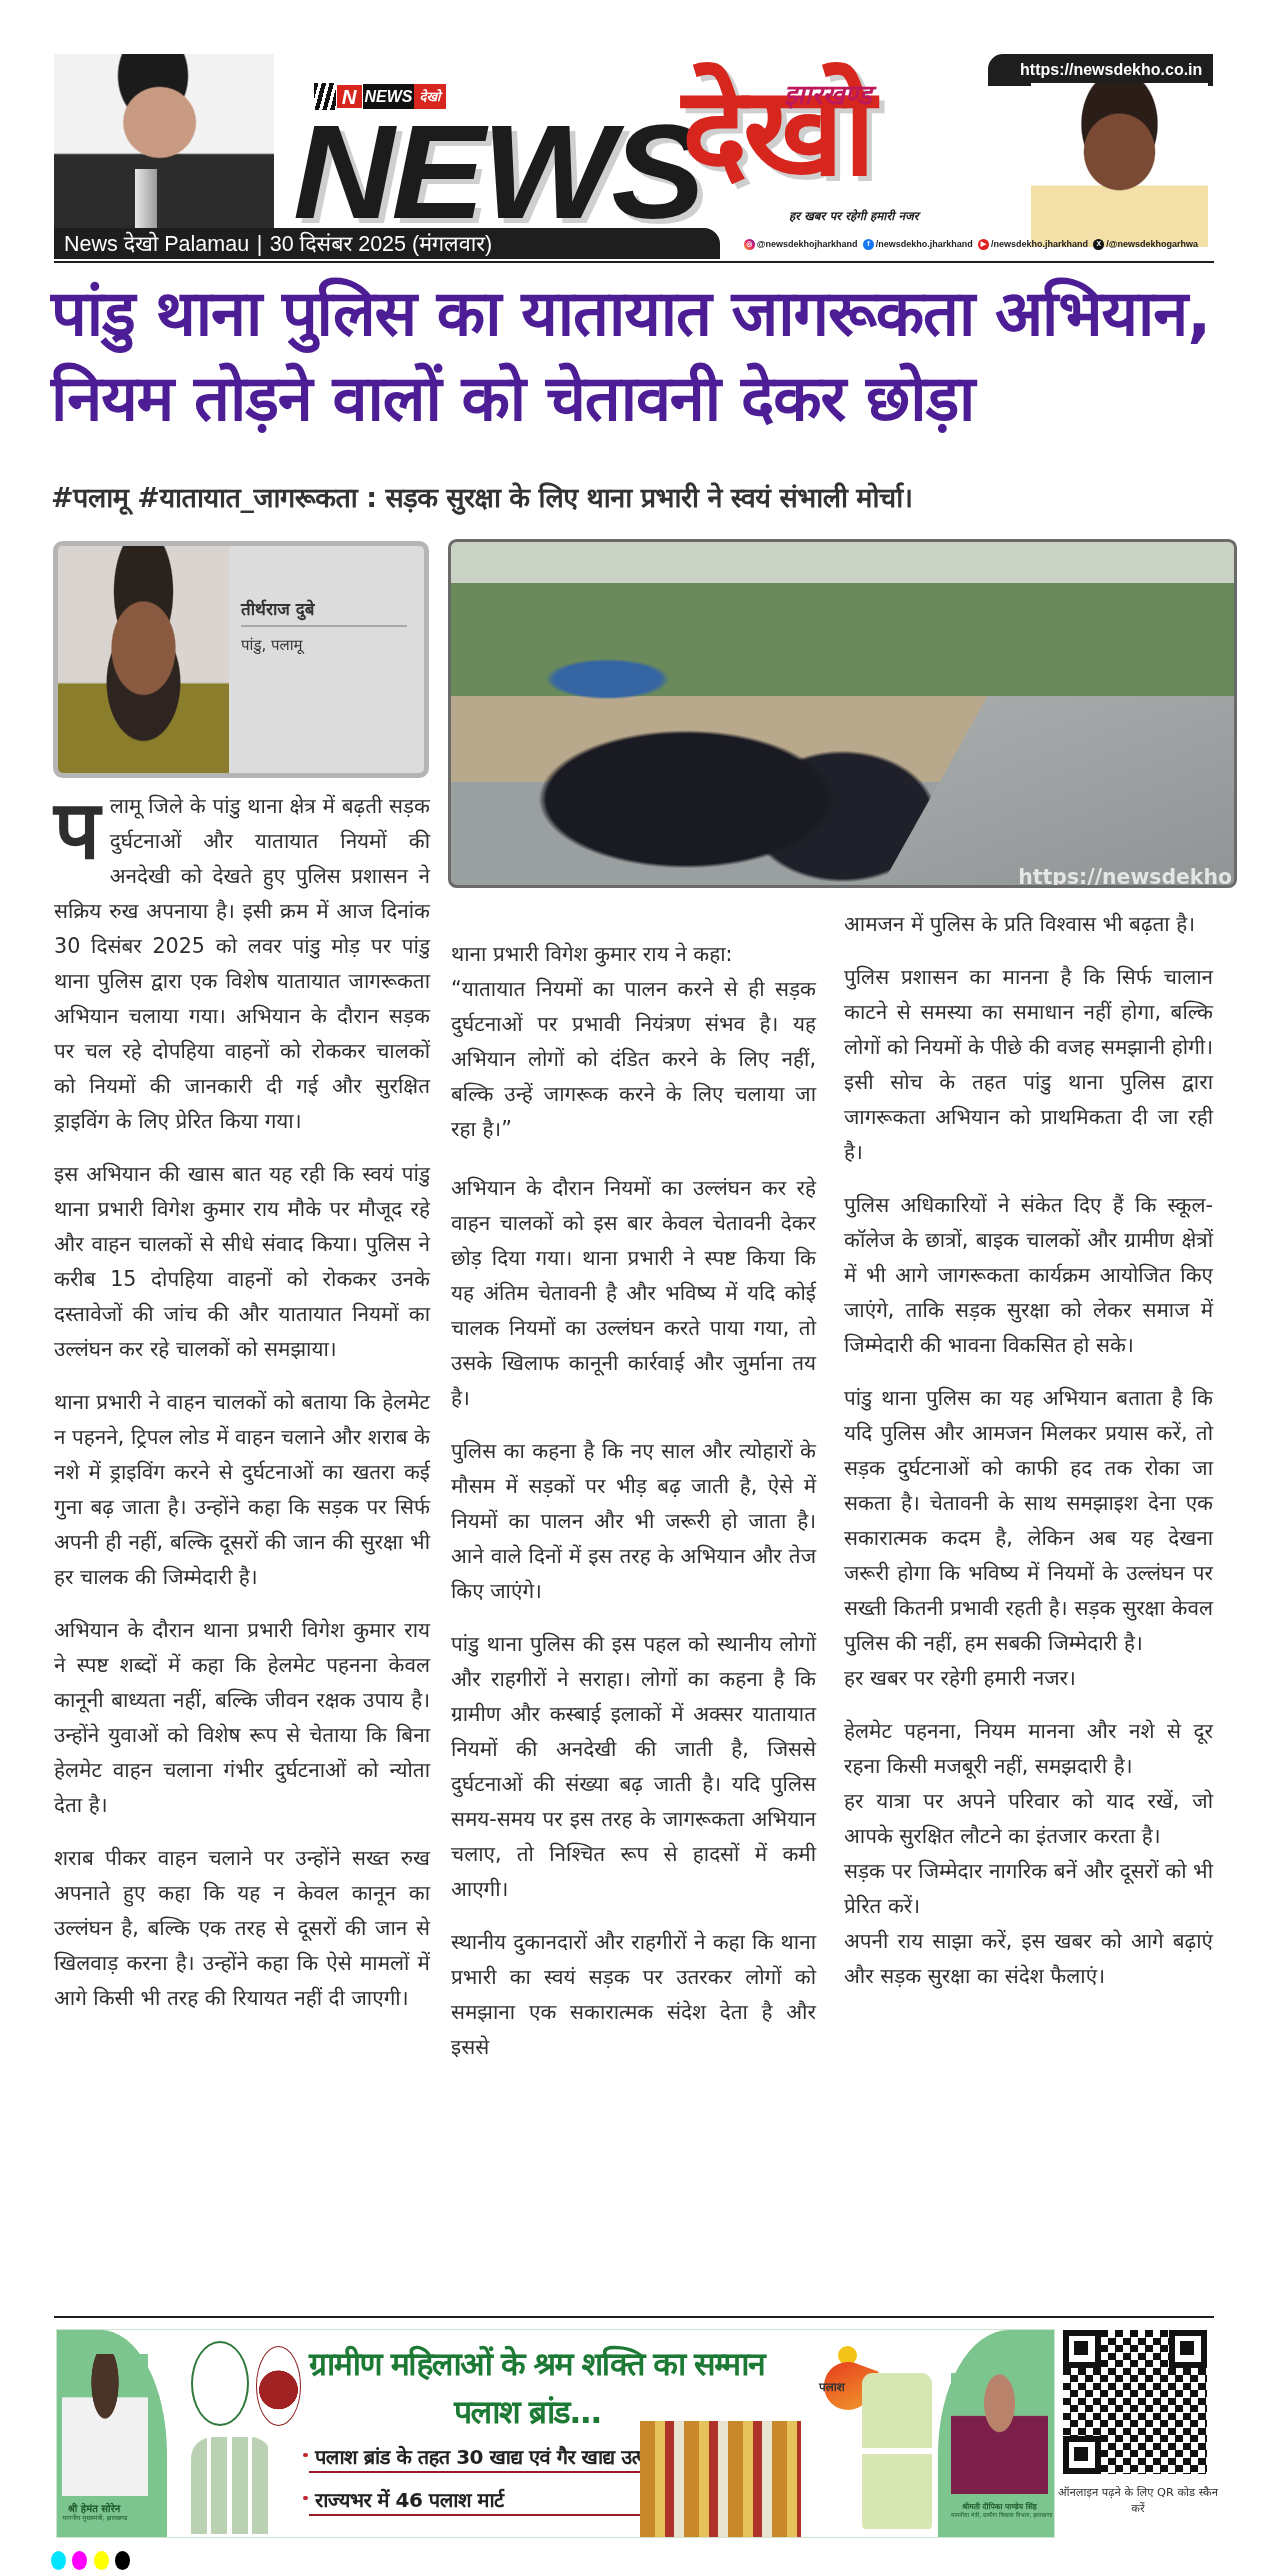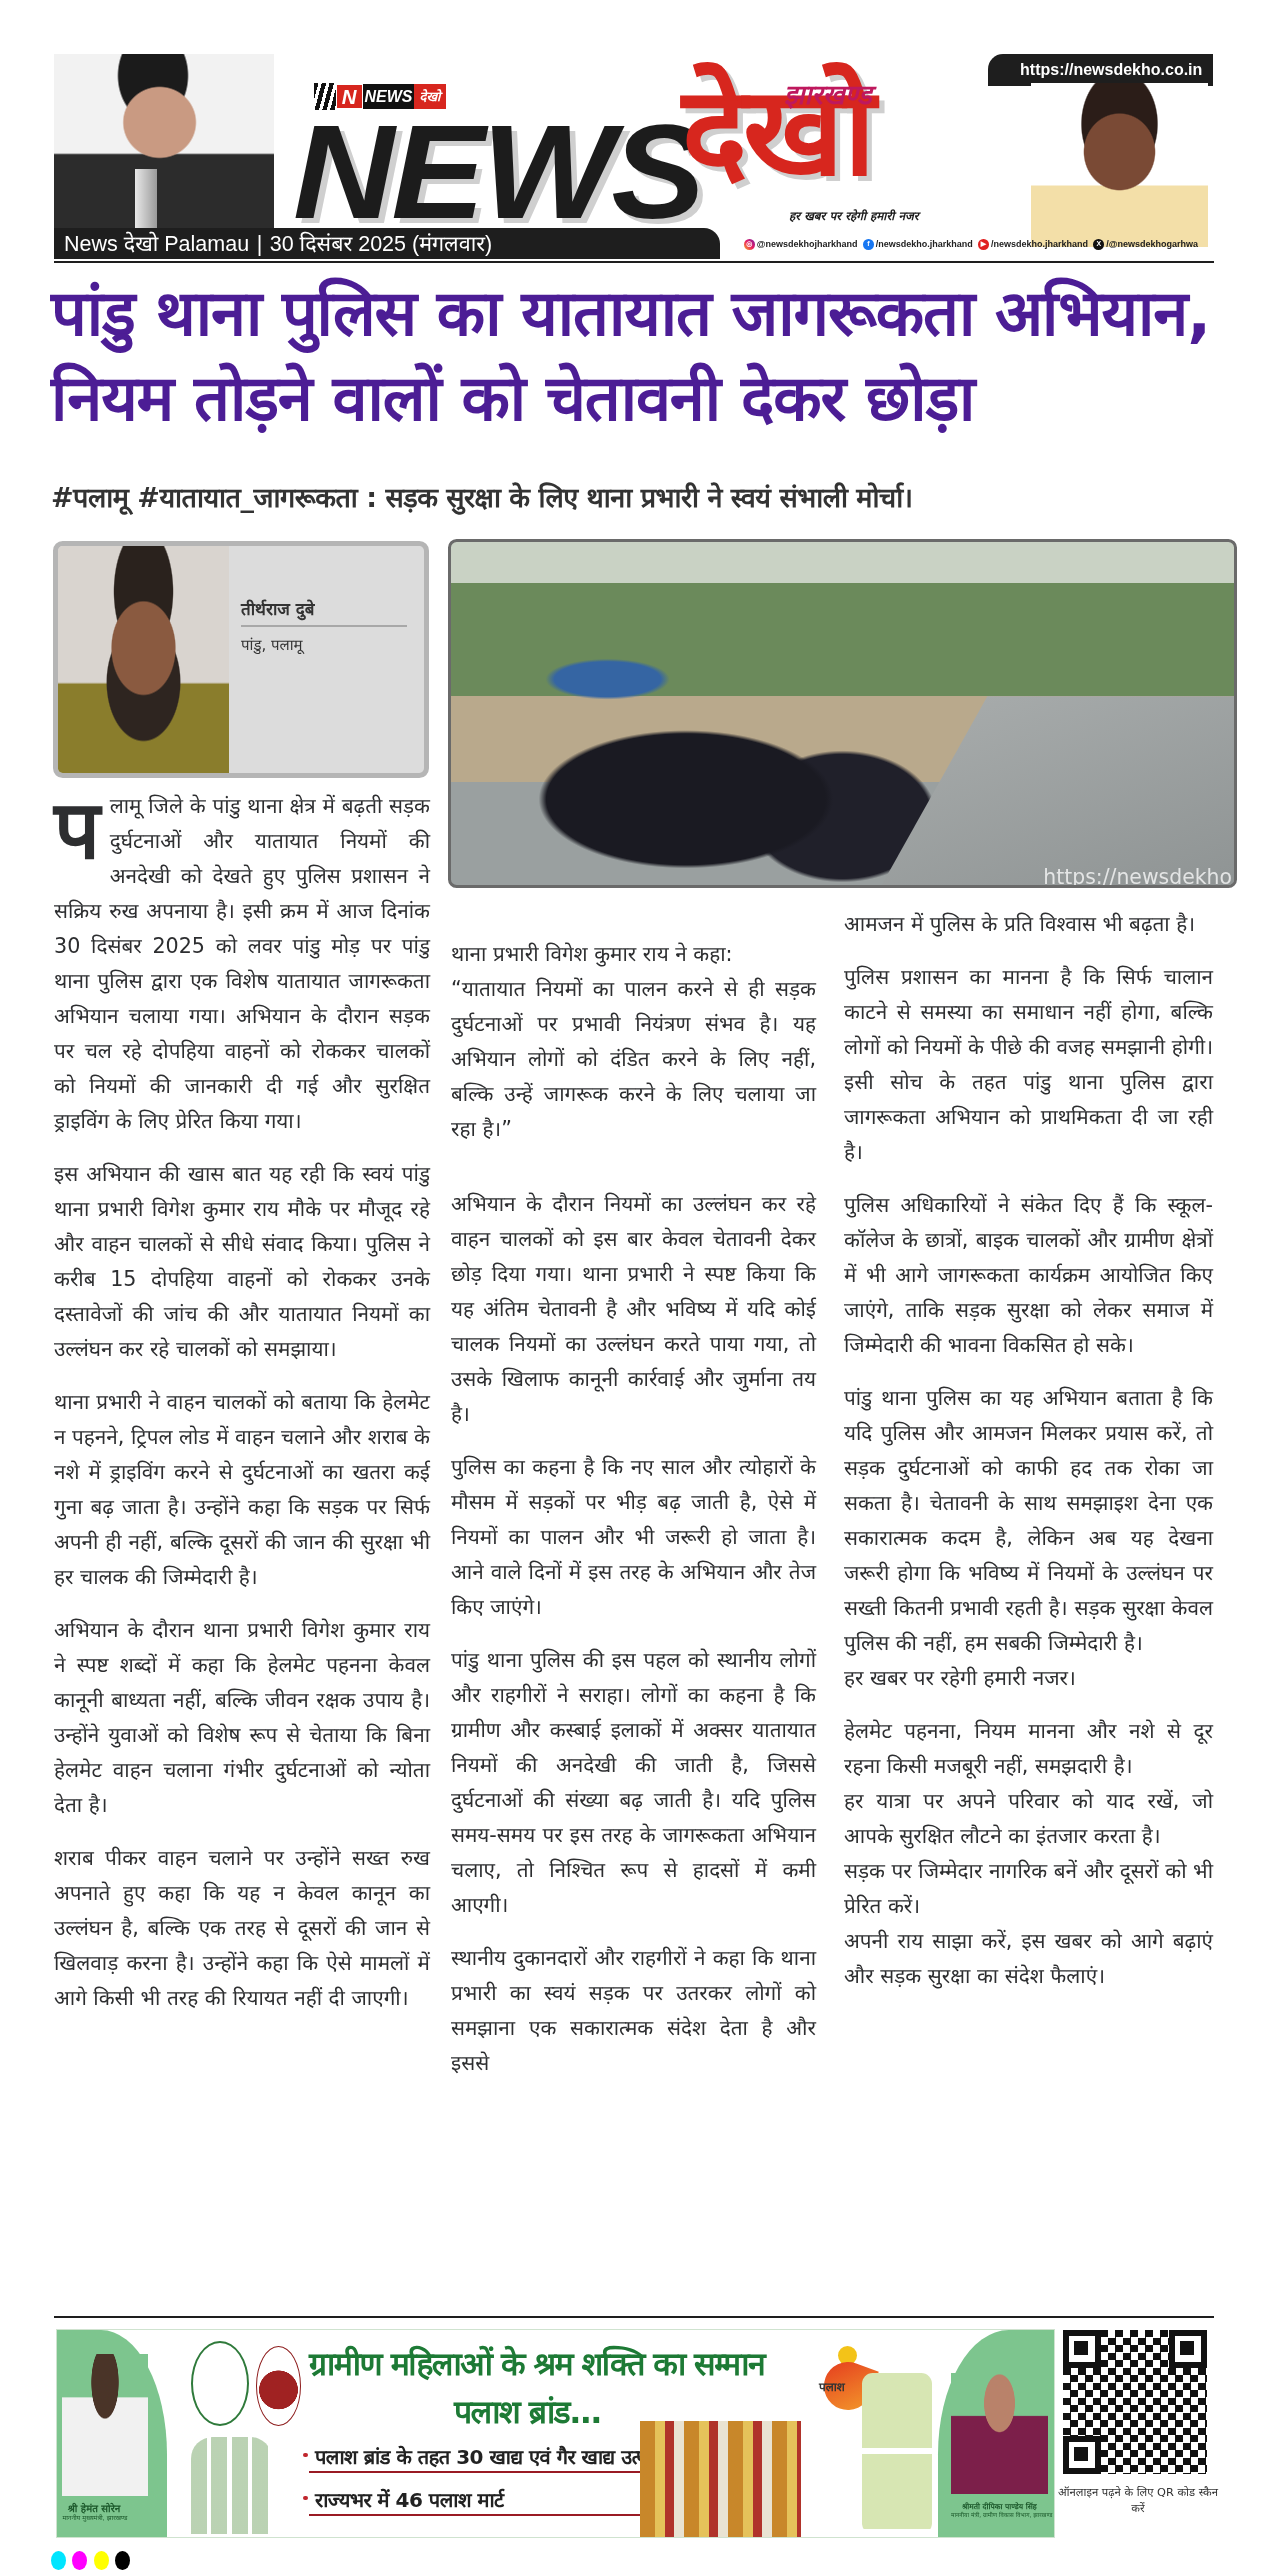--- a/index.html
+++ b/index.html
@@ -70,21 +70,21 @@
   .author-rule { position: absolute; left: 183px; top: 79px; width: 166px; height: 2.1px; background: #a8a8a8; }
   .author-loc { position: absolute; left: 183px; top: 88px; font-size: 15px; color: #333; }
 
   
   .lead-photo { left: 448px; top: 539px; width: 789px; height: 349px; border: 3.2px solid #6a6a6a; border-radius: 8.6px;
     box-sizing: border-box; overflow: hidden;
     background:
       radial-gradient(ellipse at 30% 75%, #1a1a22 0 18%, transparent 19%),
       radial-gradient(ellipse at 50% 80%, #20202a 0 16%, transparent 17%),
       radial-gradient(ellipse at 20% 40%, #3565a3 0 6%, transparent 7%),
-      linear-gradient(180deg, #c9d2c4 0 12%, #6b8a5b 12% 45%, #b9a98c 45% 70%, #9aa0a0 70% 100%); }
+      linear-gradient(180deg, #c9d2c4 0 12%, #6b8a5b 12% 45%, #b9a98c 45% 70%, #9aa0a0 70% 100%); font-weight: bold; }
   .lead-photo .road { position: absolute; right: 0; bottom: 0; width: 45%; height: 55%;
     background: linear-gradient(160deg, #a9adad, #8f9494); clip-path: polygon(30% 0, 100% 0, 100% 100%, 0 100%); }
   .watermark { position: absolute; right: 2.1px; bottom: -4.3px; font-size: 20.4px; color: rgba(255,255,255,0.75); white-space: nowrap; }
 
   
   .col { font-family: "DejaVu Sans", sans-serif; font-size: 20.7px; line-height: 35px; color: #2d2e30; text-align: justify; }
   .col p { margin: 0 0 18px 0; }
   .col p.tight { margin-bottom: 0; }
   .col1 { left: 54px; top: 789px; width: 376px; }
   .col2 { left: 451px; top: 937px; width: 365px; }
@@ -199,21 +199,21 @@
 <div class="abs col col1">
   <p><span class="dropcap">प</span><span>लामू जिले के पांडु थाना क्षेत्र में बढ़ती सड़क दुर्घटनाओं और यातायात नियमों की अनदेखी को देखते हुए पुलिस प्रशासन ने सक्रिय रुख अपनाया है। इसी क्रम में आज दिनांक 30 दिसंबर 2025 को लवर पांडु मोड़ पर पांडु थाना पुलिस द्वारा एक विशेष यातायात जागरूकता अभियान चलाया गया। अभियान के दौरान सड़क पर चल रहे दोपहिया वाहनों को रोककर चालकों को नियमों की जानकारी दी गई और सुरक्षित ड्राइविंग के लिए प्रेरित किया गया।</span></p>
   <p>इस अभियान की खास बात यह रही कि स्वयं पांडु थाना प्रभारी विगेश कुमार राय मौके पर मौजूद रहे और वाहन चालकों से सीधे संवाद किया। पुलिस ने करीब 15 दोपहिया वाहनों को रोककर उनके दस्तावेजों की जांच की और यातायात नियमों का उल्लंघन कर रहे चालकों को समझाया।</p>
   <p>थाना प्रभारी ने वाहन चालकों को बताया कि हेलमेट न पहनने, ट्रिपल लोड में वाहन चलाने और शराब के नशे में ड्राइविंग करने से दुर्घटनाओं का खतरा कई गुना बढ़ जाता है। उन्होंने कहा कि सड़क पर सिर्फ अपनी ही नहीं, बल्कि दूसरों की जान की सुरक्षा भी हर चालक की जिम्मेदारी है।</p>
   <p>अभियान के दौरान थाना प्रभारी विगेश कुमार राय ने स्पष्ट शब्दों में कहा कि हेलमेट पहनना केवल कानूनी बाध्यता नहीं, बल्कि जीवन रक्षक उपाय है। उन्होंने युवाओं को विशेष रूप से चेताया कि बिना हेलमेट वाहन चलाना गंभीर दुर्घटनाओं को न्योता देता है।</p>
   <p>शराब पीकर वाहन चलाने पर उन्होंने सख्त रुख अपनाते हुए कहा कि यह न केवल कानून का उल्लंघन है, बल्कि एक तरह से दूसरों की जान से खिलवाड़ करना है। उन्होंने कहा कि ऐसे मामलों में आगे किसी भी तरह की रियायत नहीं दी जाएगी।</p>
 </div>
 
 <div class="abs col col2">
   <p class="tight" style="text-align:justify">थाना प्रभारी विगेश कुमार राय ने कहा:</p>
-  <p style="margin-bottom:40px">“यातायात नियमों का पालन करने से ही सड़क दुर्घटनाओं पर प्रभावी नियंत्रण संभव है। यह अभियान लोगों को दंडित करने के लिए नहीं, बल्कि उन्हें जागरूक करने के लिए चलाया जा रहा है।”</p>
+  <p style="margin-bottom:24px">“यातायात नियमों का पालन करने से ही सड़क दुर्घटनाओं पर प्रभावी नियंत्रण संभव है। यह अभियान लोगों को दंडित करने के लिए नहीं, बल्कि उन्हें जागरूक करने के लिए चलाया जा रहा है।”</p>
   <p>अभियान के दौरान नियमों का उल्लंघन कर रहे वाहन चालकों को इस बार केवल चेतावनी देकर छोड़ दिया गया। थाना प्रभारी ने स्पष्ट किया कि यह अंतिम चेतावनी है और भविष्य में यदि कोई चालक नियमों का उल्लंघन करते पाया गया, तो उसके खिलाफ कानूनी कार्रवाई और जुर्माना तय है।</p>
   <p>पुलिस का कहना है कि नए साल और त्योहारों के मौसम में सड़कों पर भीड़ बढ़ जाती है, ऐसे में नियमों का पालन और भी जरूरी हो जाता है। आने वाले दिनों में इस तरह के अभियान और तेज किए जाएंगे।</p>
   <p>पांडु थाना पुलिस की इस पहल को स्थानीय लोगों और राहगीरों ने सराहा। लोगों का कहना है कि ग्रामीण और कस्बाई इलाकों में अक्सर यातायात नियमों की अनदेखी की जाती है, जिससे दुर्घटनाओं की संख्या बढ़ जाती है। यदि पुलिस समय-समय पर इस तरह के जागरूकता अभियान चलाए, तो निश्चित रूप से हादसों में कमी आएगी।</p>
   <p>स्थानीय दुकानदारों और राहगीरों ने कहा कि थाना प्रभारी का स्वयं सड़क पर उतरकर लोगों को समझाना एक सकारात्मक संदेश देता है और इससे</p>
 </div>
 
 <div class="abs col col3">
   <p>आमजन में पुलिस के प्रति विश्वास भी बढ़ता है।</p>
   <p>पुलिस प्रशासन का मानना है कि सिर्फ चालान काटने से समस्या का समाधान नहीं होगा, बल्कि लोगों को नियमों के पीछे की वजह समझानी होगी। इसी सोच के तहत पांडु थाना पुलिस द्वारा जागरूकता अभियान को प्राथमिकता दी जा रही है।</p>
   <p>पुलिस अधिकारियों ने संकेत दिए हैं कि स्कूल-कॉलेज के छात्रों, बाइक चालकों और ग्रामीण क्षेत्रों में भी आगे जागरूकता कार्यक्रम आयोजित किए जाएंगे, ताकि सड़क सुरक्षा को लेकर समाज में जिम्मेदारी की भावना विकसित हो सके।</p>

